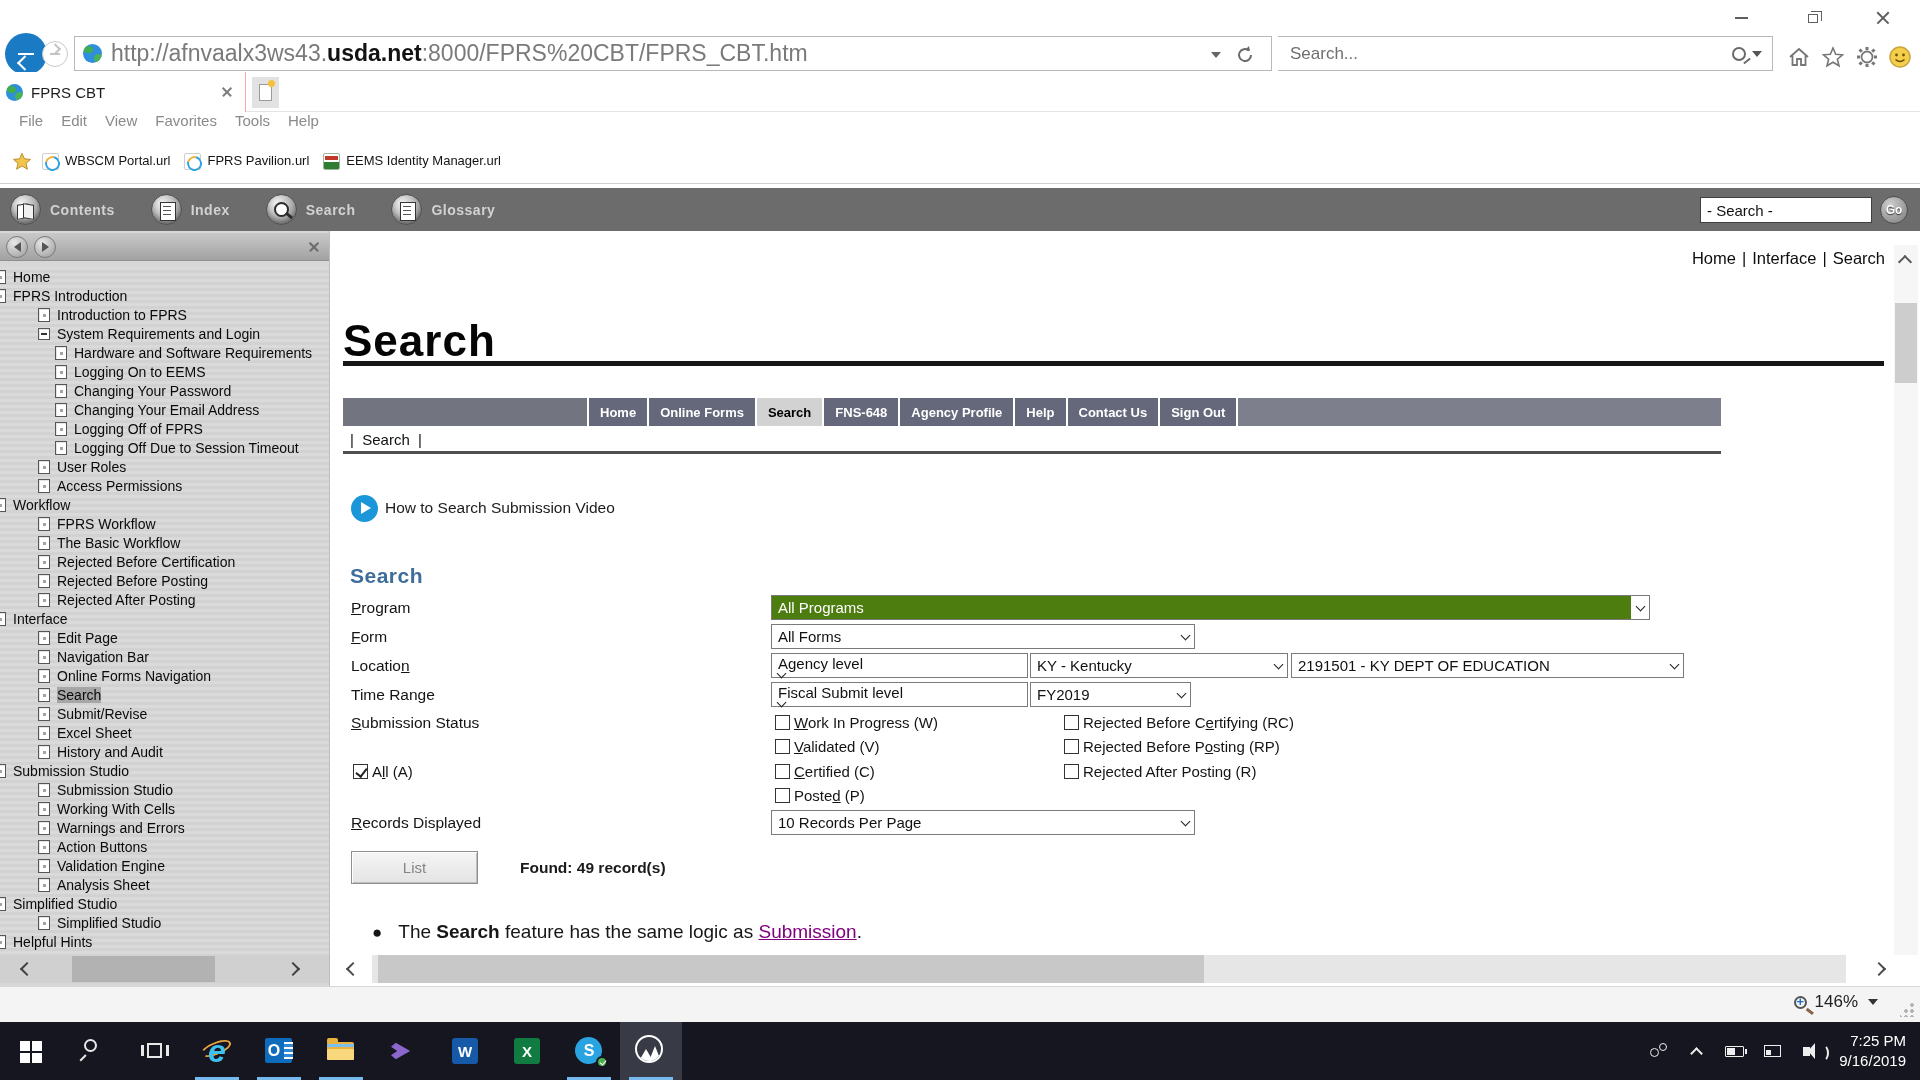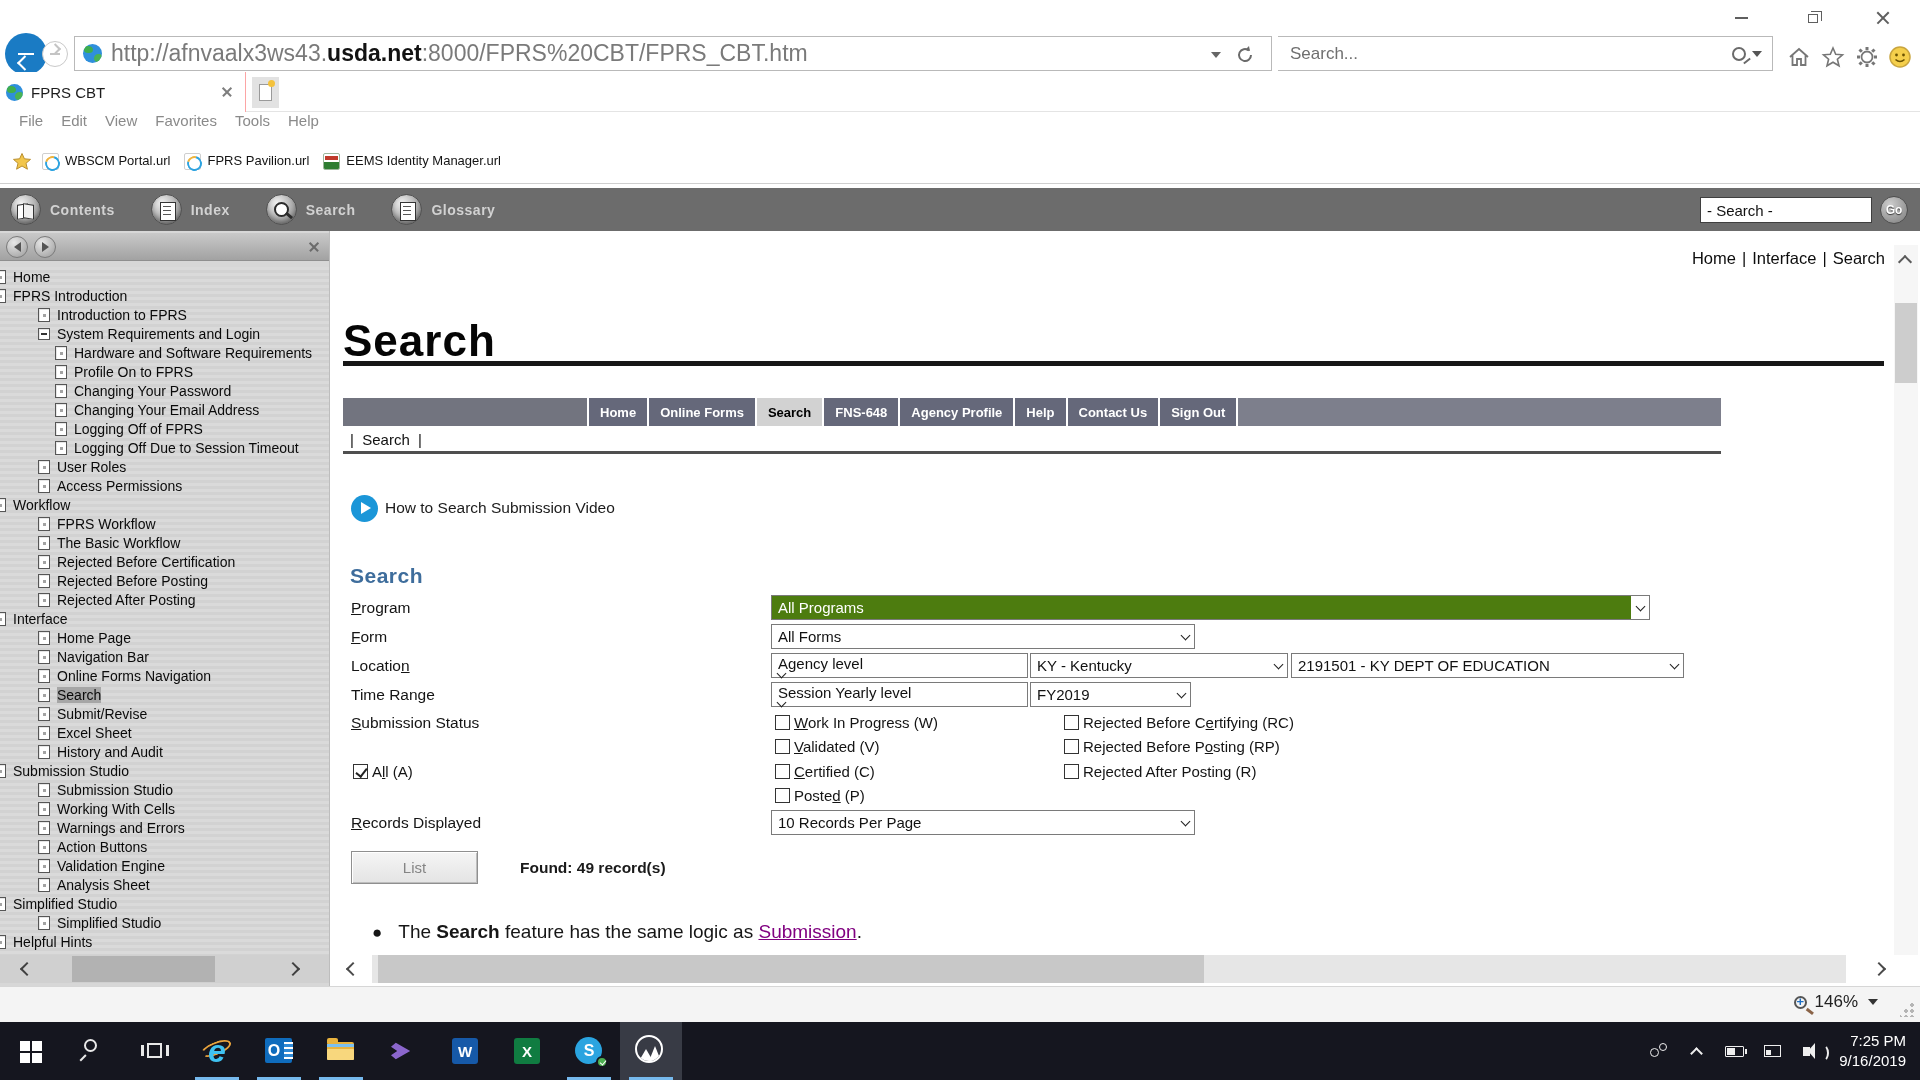--- a/index.html
+++ b/index.html
@@ -420,21 +420,21 @@
           <li class="node expand lvl1">
             <span class="tbox"></span>
             <span class="tlabel">System Requirements and Login</span>
           </li>
           <li class="node lvl2">
             <span class="tbox"></span>
             <span class="tlabel">Hardware and Software Requirements</span>
           </li>
           <li class="node lvl2">
             <span class="tbox"></span>
-            <span class="tlabel">Profile On to FPRS</span>
+            <span class="tlabel">Logging On to EEMS</span>
           </li>
           <li class="node lvl2">
             <span class="tbox"></span>
             <span class="tlabel">Changing Your Password</span>
           </li>
           <li class="node lvl2">
             <span class="tbox"></span>
             <span class="tlabel">Changing Your Email Address</span>
           </li>
           <li class="node lvl2">
@@ -476,21 +476,21 @@
           <li class="node lvl1">
             <span class="tbox"></span>
             <span class="tlabel">Rejected After Posting</span>
           </li>
           <li class="node lvl0">
             <span class="tbox"></span>
             <span class="tlabel">Interface</span>
           </li>
           <li class="node lvl1">
             <span class="tbox"></span>
-            <span class="tlabel">Home Page</span>
+            <span class="tlabel">Edit Page</span>
           </li>
           <li class="node lvl1">
             <span class="tbox"></span>
             <span class="tlabel">Navigation Bar</span>
           </li>
           <li class="node lvl1">
             <span class="tbox"></span>
             <span class="tlabel">Online Forms Navigation</span>
           </li>
           <li class="node selected lvl1">
@@ -625,21 +625,21 @@
         <div class="sel loc3">
           <span class="val">2191501 - KY DEPT OF EDUCATION</span>
             <span class="arw">
               <i></i>
             </span>
         </div>
       </div>
       <div class="frow">
         <span class="flabel">Time Range</span>
         <div class="sel loc1">
-          <span class="val">Session Yearly level</span>
+          <span class="val">Fiscal Submit level</span>
             <span class="arw">
               <i></i>
             </span>
         </div>
         <div class="sel time2">
           <span class="val">FY2019</span>
             <span class="arw">
               <i></i>
             </span>
         </div>

